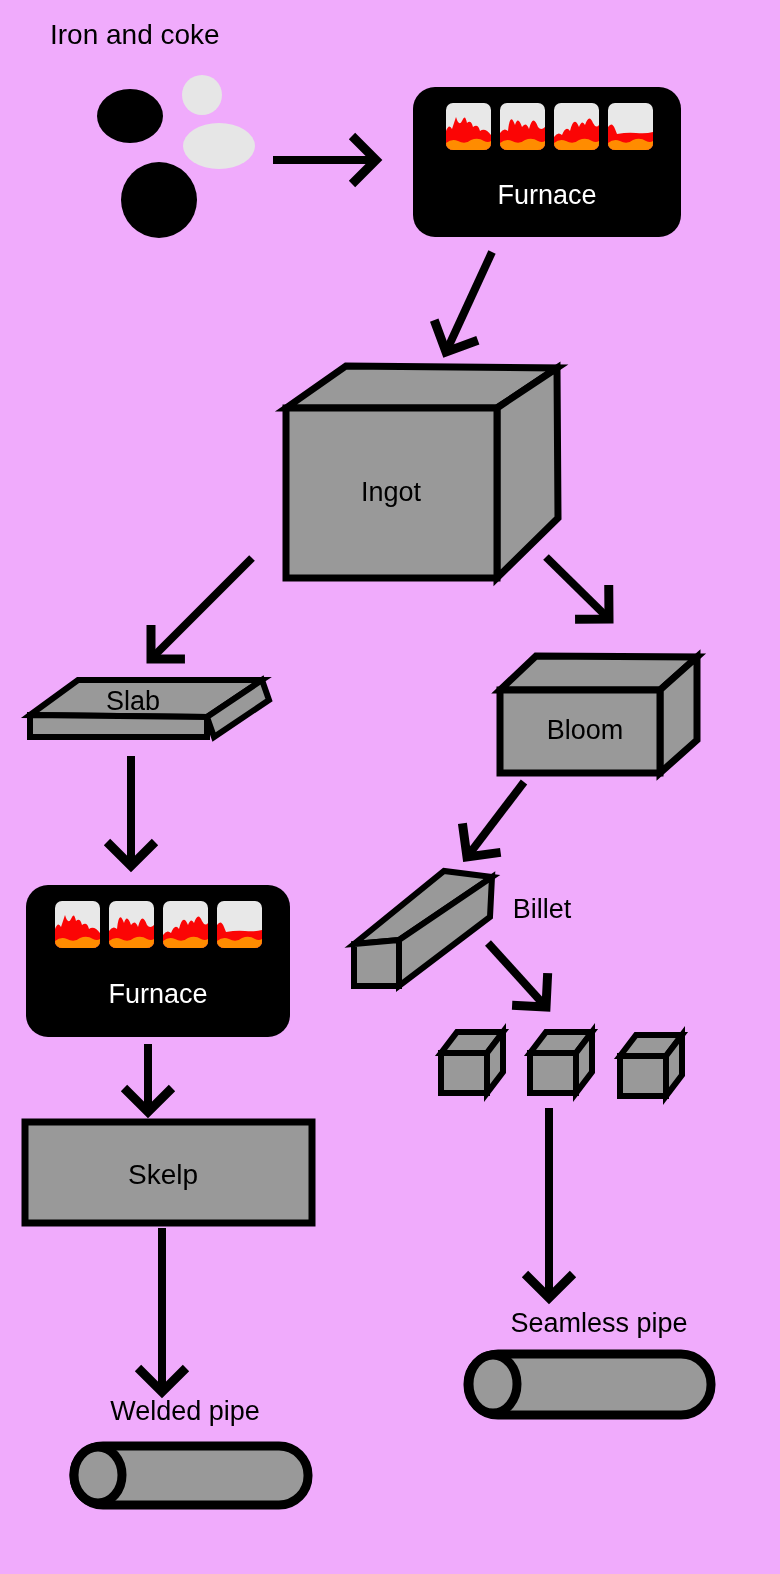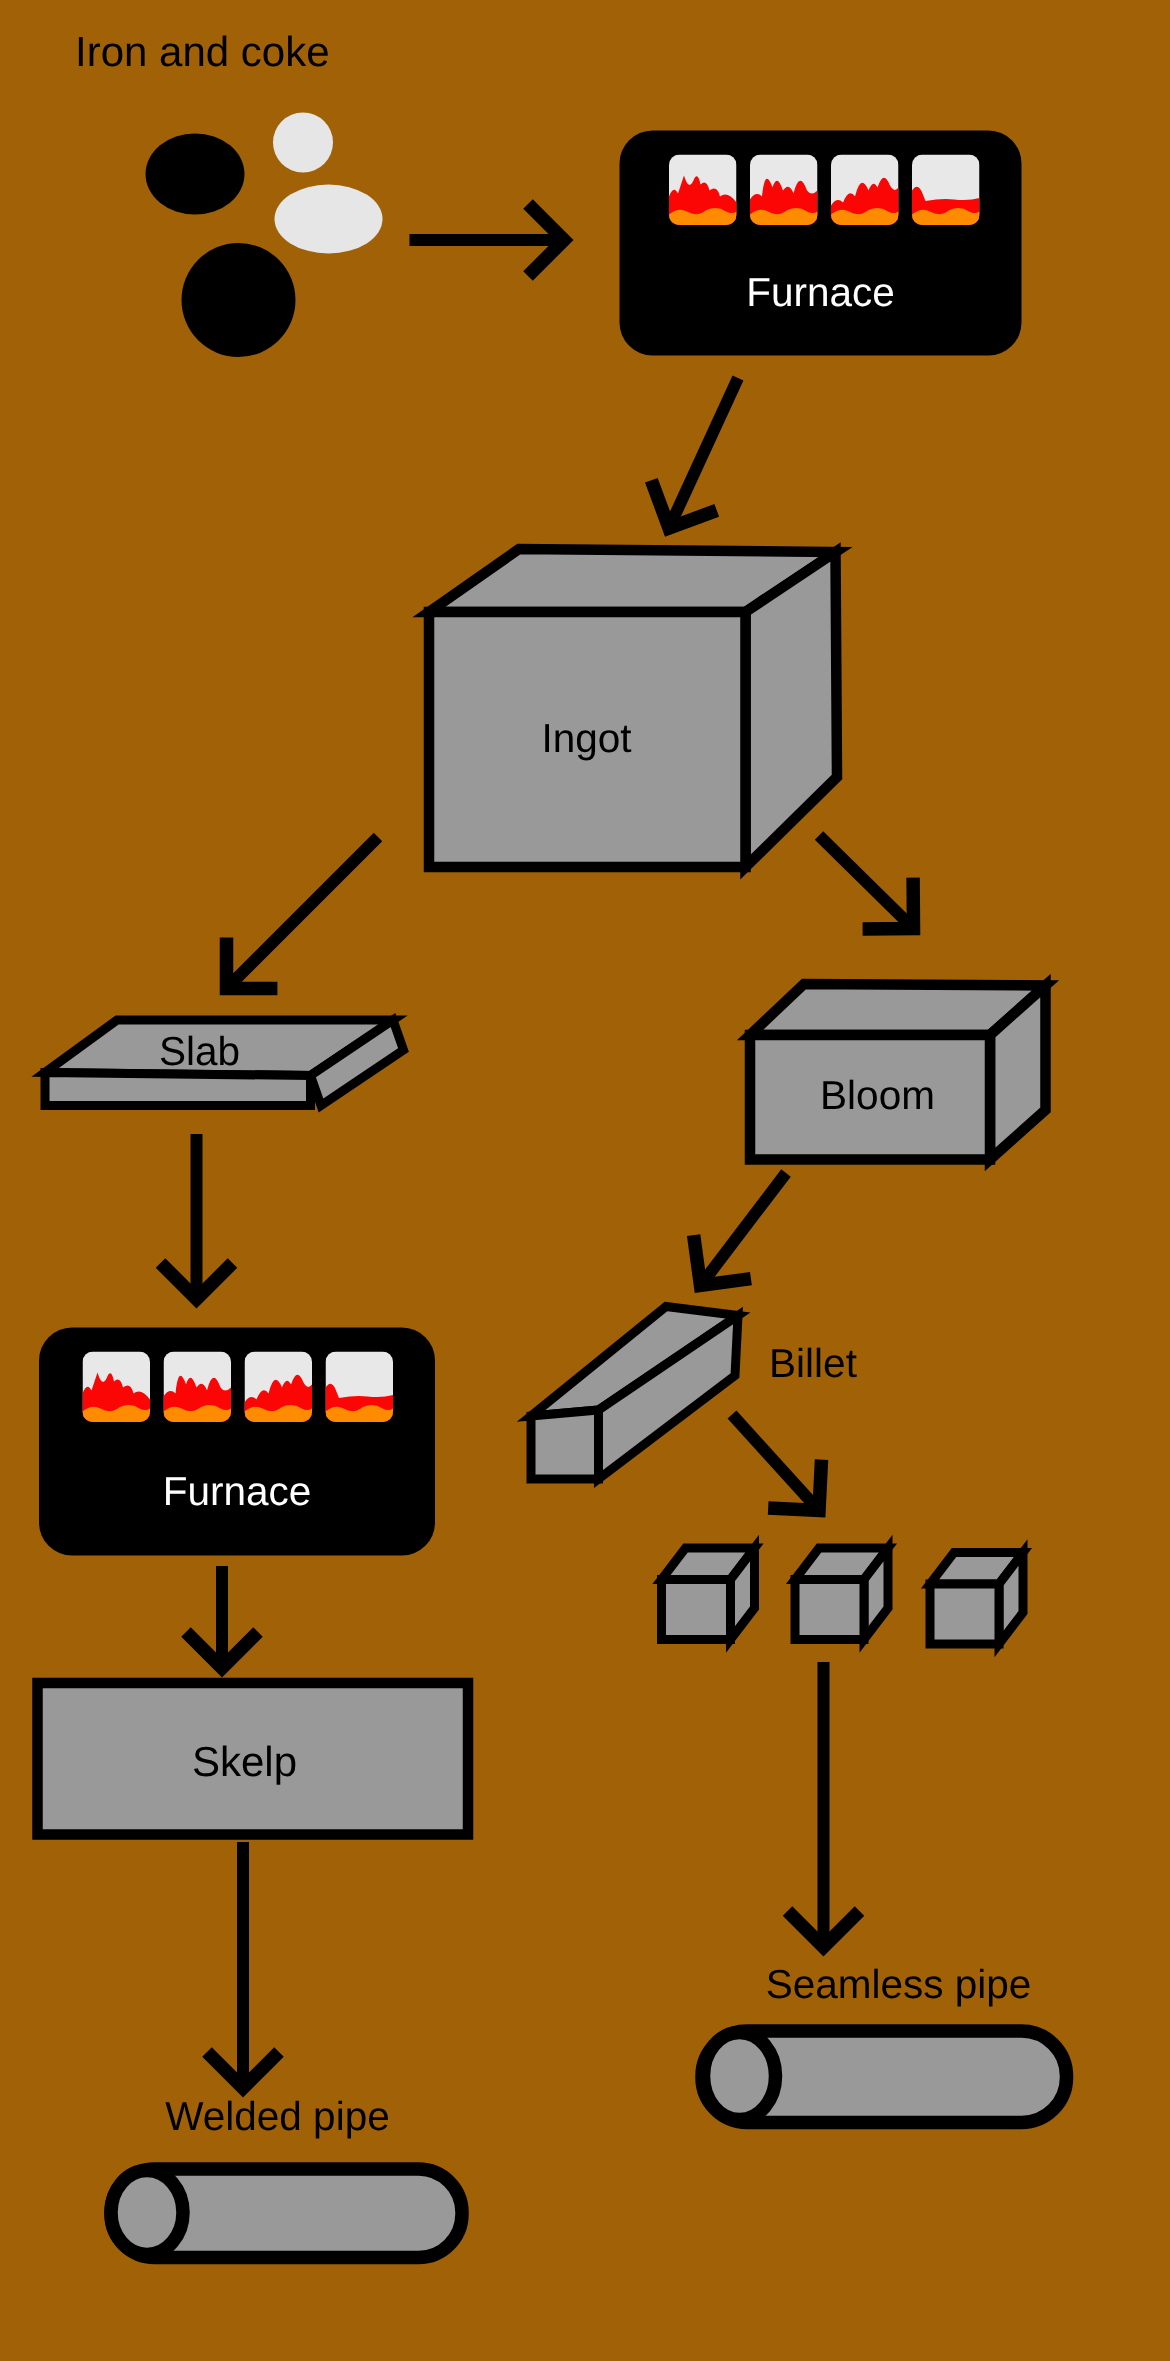--- a/index.html
+++ b/index.html
@@ -1,16 +1,16 @@
 <!DOCTYPE html>
 <html><head>
 <meta charset="utf-8">
 <style>
   html,body{margin:0;padding:0;background:#ffffff;}
-  .stage{position:relative;width:780px;height:1574px;background:#a16207;overflow:hidden;}
+  .stage{position:relative;width:780px;height:1574px;background:#f0abfc;overflow:hidden;}
   svg{display:block;}
   .lbl{font-family:"Liberation Sans",sans-serif;font-size:27px;fill:#000000;}
   .lbl-title{font-size:28px;}
   .lbl-furnace{font-family:"Liberation Sans",sans-serif;font-size:27px;fill:#ffffff;}
   .steel{fill:#999999;stroke:#000000;stroke-width:7;}
   .steel-thin{fill:#999999;stroke:#000000;stroke-width:6;}
   .pipe{fill:#999999;stroke:#000000;stroke-width:9;}
   .shaft{stroke:#000000;stroke-width:8;fill:none;}
 </style>
 </head>

